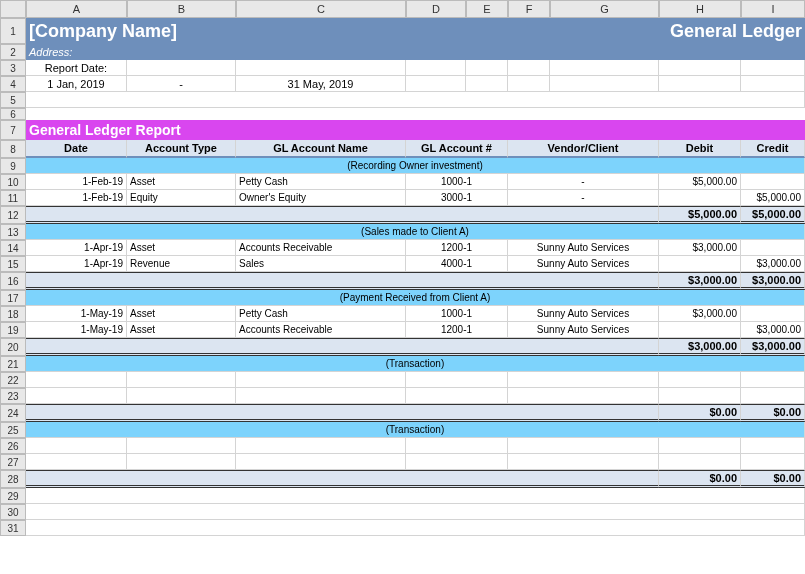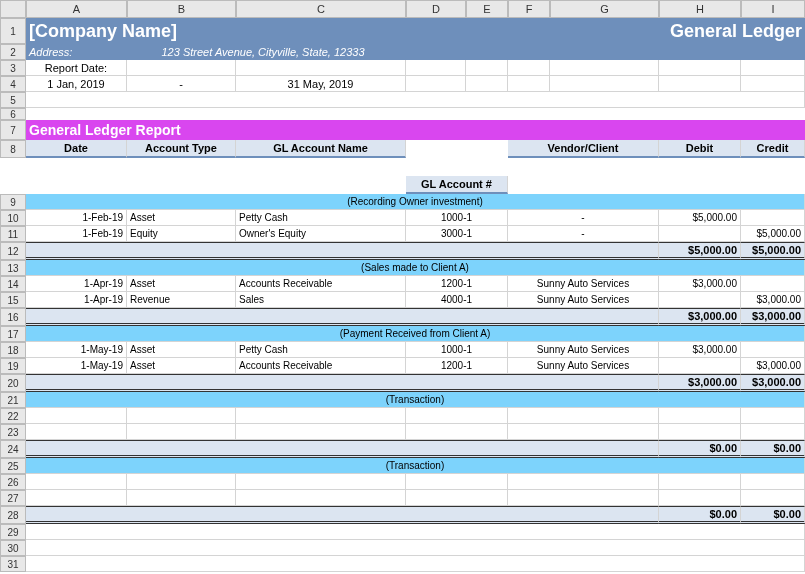--- a/index.html
+++ b/index.html
@@ -93,21 +93,21 @@
   <div class="col-header">G</div>
   <div class="col-header">H</div>
   <div class="col-header">I</div>
 
   <div class="row-header tall">1</div>
   <div class="cell banner-blue banner-title" style="grid-column: span 4;">[Company Name]</div>
   <div class="cell banner-blue banner-title banner-right" style="grid-column: span 5;">General Ledger</div>
 
   <div class="row-header h16">2</div>
   <div class="cell banner-blue banner-sub" style="grid-column: span 9; gap: 43px;">
-    <span style="font-style:italic">Address:</span>&nbsp;<span>123 Street Avenue, Cityville, State, 12333</span>
+    <span style="font-style:italic">Address:</span>&nbsp;
   </div>
 
   <div class="row-header h16">3</div>
   <div class="cell bold center h16">Report Date:</div>
   <div class="cell h16"></div>
   <div class="cell h16"></div>
   <div class="cell h16"></div>
   <div class="cell h16"></div>
   <div class="cell h16"></div>
   <div class="cell h16"></div>
@@ -131,21 +131,21 @@
   <div class="row-header h12">6</div>
   <div class="cell h12" style="grid-column: span 9; border:none; background:#fff;"></div>
 
   <div class="row-header" style="height:20px;">7</div>
   <div class="cell section-blue" style="grid-column: span 9;">General Ledger Report</div>
 
   <div class="row-header h18">8</div>
   <div class="cell col-head-light">Date</div>
   <div class="cell col-head-light">Account Type</div>
   <div class="cell col-head-light">GL Account Name</div>
-  <div class="cell col-head-light" style="grid-column: span 2; margin-top: 36px;">GL Account #</div>
+  <div class="cell col-head-light" style="grid-column: span 2;">GL Account #</div>
   <div class="cell col-head-light" style="grid-column: span 2;">Vendor/Client</div>
   <div class="cell col-head-light right">Debit</div>
   <div class="cell col-head-light right">Credit</div>
 
   <div id="groups-anchor" style="display:contents"><div class="row-header h16">9</div><div class="cell light-row center h16" style="grid-column: span 9; font-size:10px;">(Recording Owner investment)</div><div class="row-header h16">10</div><div class="cell data-row right h16">1-Feb-19</div><div class="cell data-row h16">Asset</div><div class="cell data-row h16">Petty Cash</div><div class="cell data-row center h16" style="grid-column: span 2;">1000-1</div><div class="cell data-row center h16" style="grid-column: span 2;">-</div><div class="cell data-row right h16">$5,000.00</div><div class="cell data-row right h16"></div><div class="row-header h16">11</div><div class="cell data-row right h16">1-Feb-19</div><div class="cell data-row h16">Equity</div><div class="cell data-row h16">Owner's Equity</div><div class="cell data-row center h16" style="grid-column: span 2;">3000-1</div><div class="cell data-row center h16" style="grid-column: span 2;">-</div><div class="cell data-row right h16"></div><div class="cell data-row right h16">$5,000.00</div><div class="row-header h18">12</div><div class="cell subtotal double-border" style="grid-column: span 7;"></div><div class="cell subtotal right double-border">$5,000.00</div><div class="cell subtotal right double-border">$5,000.00</div><div class="row-header h16">13</div><div class="cell light-row center h16" style="grid-column: span 9; font-size:10px;">(Sales made to Client A)</div><div class="row-header h16">14</div><div class="cell data-row right h16">1-Apr-19</div><div class="cell data-row h16">Asset</div><div class="cell data-row h16">Accounts Receivable</div><div class="cell data-row center h16" style="grid-column: span 2;">1200-1</div><div class="cell data-row center h16" style="grid-column: span 2;">Sunny Auto Services</div><div class="cell data-row right h16">$3,000.00</div><div class="cell data-row right h16"></div><div class="row-header h16">15</div><div class="cell data-row right h16">1-Apr-19</div><div class="cell data-row h16">Revenue</div><div class="cell data-row h16">Sales</div><div class="cell data-row center h16" style="grid-column: span 2;">4000-1</div><div class="cell data-row center h16" style="grid-column: span 2;">Sunny Auto Services</div><div class="cell data-row right h16"></div><div class="cell data-row right h16">$3,000.00</div><div class="row-header h18">16</div><div class="cell subtotal double-border" style="grid-column: span 7;"></div><div class="cell subtotal right double-border">$3,000.00</div><div class="cell subtotal right double-border">$3,000.00</div><div class="row-header h16">17</div><div class="cell light-row center h16" style="grid-column: span 9; font-size:10px;">(Payment Received from Client A)</div><div class="row-header h16">18</div><div class="cell data-row right h16">1-May-19</div><div class="cell data-row h16">Asset</div><div class="cell data-row h16">Petty Cash</div><div class="cell data-row center h16" style="grid-column: span 2;">1000-1</div><div class="cell data-row center h16" style="grid-column: span 2;">Sunny Auto Services</div><div class="cell data-row right h16">$3,000.00</div><div class="cell data-row right h16"></div><div class="row-header h16">19</div><div class="cell data-row right h16">1-May-19</div><div class="cell data-row h16">Asset</div><div class="cell data-row h16">Accounts Receivable</div><div class="cell data-row center h16" style="grid-column: span 2;">1200-1</div><div class="cell data-row center h16" style="grid-column: span 2;">Sunny Auto Services</div><div class="cell data-row right h16"></div><div class="cell data-row right h16">$3,000.00</div><div class="row-header h18">20</div><div class="cell subtotal double-border" style="grid-column: span 7;"></div><div class="cell subtotal right double-border">$3,000.00</div><div class="cell subtotal right double-border">$3,000.00</div><div class="row-header h16">21</div><div class="cell light-row center h16" style="grid-column: span 9; font-size:10px;">(Transaction)</div><div class="row-header h16">22</div><div class="cell data-row right h16"></div><div class="cell data-row h16"></div><div class="cell data-row h16"></div><div class="cell data-row center h16" style="grid-column: span 2;"></div><div class="cell data-row center h16" style="grid-column: span 2;"></div><div class="cell data-row right h16"></div><div class="cell data-row right h16"></div><div class="row-header h16">23</div><div class="cell data-row right h16"></div><div class="cell data-row h16"></div><div class="cell data-row h16"></div><div class="cell data-row center h16" style="grid-column: span 2;"></div><div class="cell data-row center h16" style="grid-column: span 2;"></div><div class="cell data-row right h16"></div><div class="cell data-row right h16"></div><div class="row-header h18">24</div><div class="cell subtotal double-border" style="grid-column: span 7;"></div><div class="cell subtotal right double-border">$0.00</div><div class="cell subtotal right double-border">$0.00</div><div class="row-header h16">25</div><div class="cell light-row center h16" style="grid-column: span 9; font-size:10px;">(Transaction)</div><div class="row-header h16">26</div><div class="cell data-row right h16"></div><div class="cell data-row h16"></div><div class="cell data-row h16"></div><div class="cell data-row center h16" style="grid-column: span 2;"></div><div class="cell data-row center h16" style="grid-column: span 2;"></div><div class="cell data-row right h16"></div><div class="cell data-row right h16"></div><div class="row-header h16">27</div><div class="cell data-row right h16"></div><div class="cell data-row h16"></div><div class="cell data-row h16"></div><div class="cell data-row center h16" style="grid-column: span 2;"></div><div class="cell data-row center h16" style="grid-column: span 2;"></div><div class="cell data-row right h16"></div><div class="cell data-row right h16"></div><div class="row-header h18">28</div><div class="cell subtotal double-border" style="grid-column: span 7;"></div><div class="cell subtotal right double-border">$0.00</div><div class="cell subtotal right double-border">$0.00</div></div>
 
   <div class="row-header h16">29</div>
   <div class="cell h16" style="grid-column: span 9;"></div>
   <div class="row-header h16">30</div>
   <div class="cell h16" style="grid-column: span 9;"></div>

